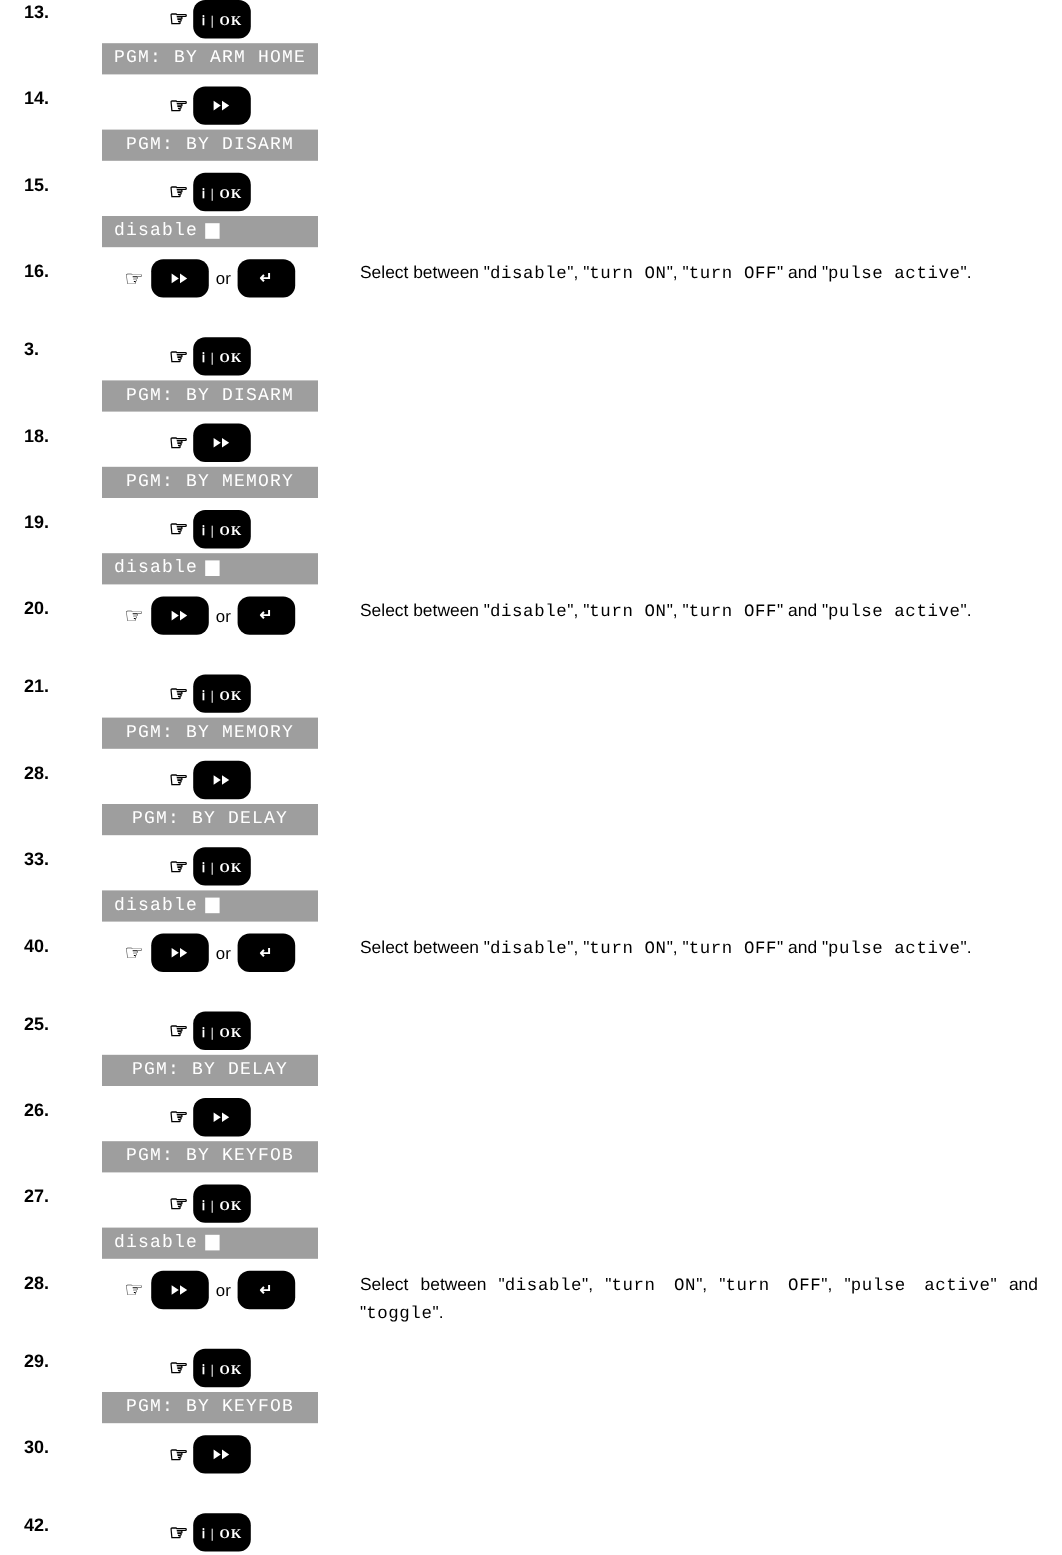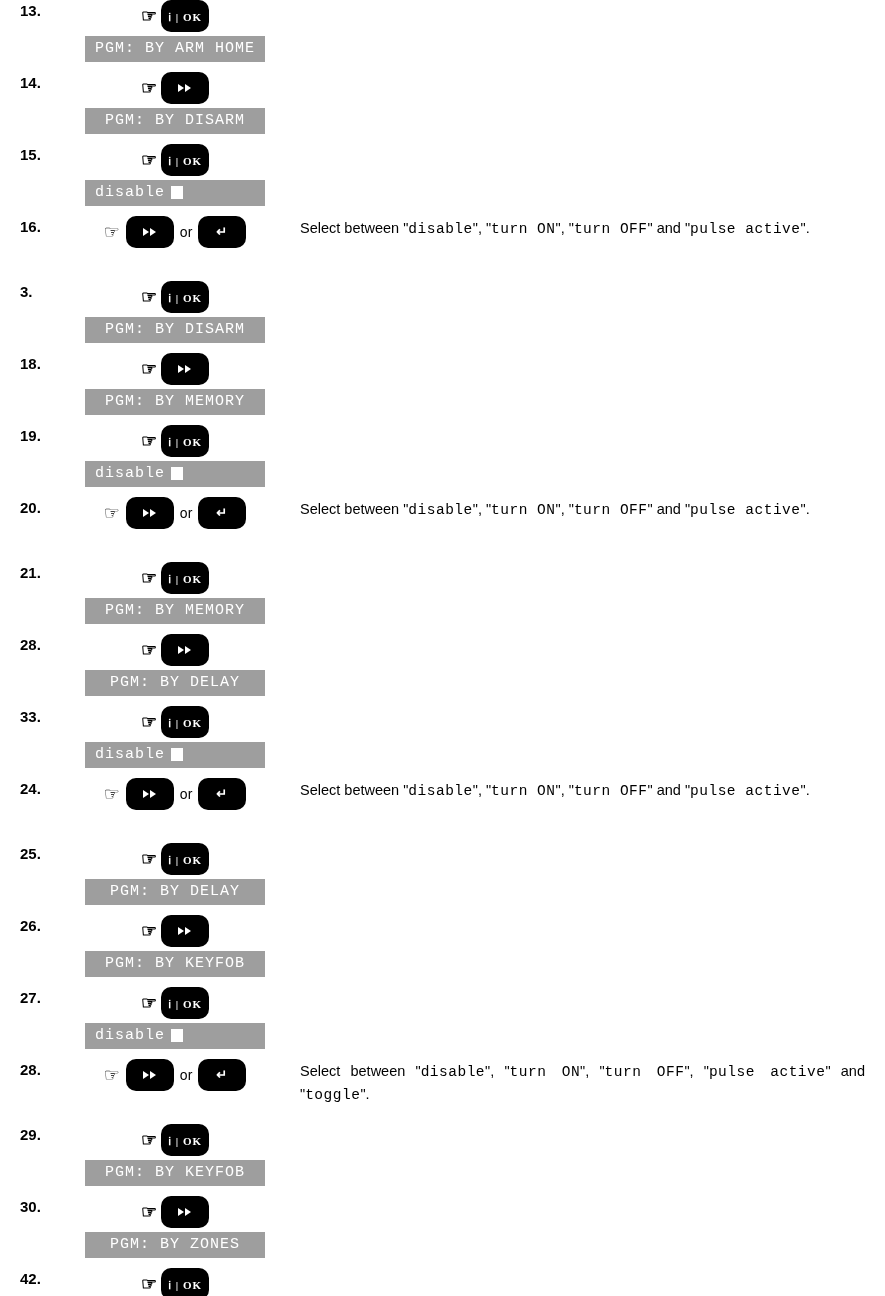--- a/index.html
+++ b/index.html
@@ -213,21 +213,21 @@
       <div class="widget-col">
         <div class="icon-row">
           <span class="hand-icon">☞</span> 
           <span class="key">ℹ | OK</span>
         </div>
         <div class="display-box left">disable<span class="cursor"></span></div>
       </div>
       <div class="desc-col"></div>
     </div>
     <div class="row">
-      <div class="num-col">24.</div>
+      <div class="num-col">40.</div>
       <div class="widget-col">
         <div class="inline-widget">
           <span class="hand-icon">☞</span> 
           <span class="key">
             <span class="tri-r"></span>
             <span class="tri-r"></span>
           </span> 
           <span class="or-text">or</span> 
           <span class="key">
             <span class="ret-arrow"></span>
@@ -303,21 +303,20 @@
     <div class="row">
       <div class="num-col">30.</div>
       <div class="widget-col">
         <div class="icon-row">
           <span class="hand-icon">☞</span> 
           <span class="key">
             <span class="tri-r"></span>
             <span class="tri-r"></span>
           </span>
         </div>
-        <div class="display-box">PGM: BY ZONES</div>
       </div>
       <div class="desc-col"></div>
     </div>
     <div class="row">
       <div class="num-col">42.</div>
       <div class="widget-col">
         <div class="icon-row">
           <span class="hand-icon">☞</span> 
           <span class="key">ℹ | OK</span>
         </div>

